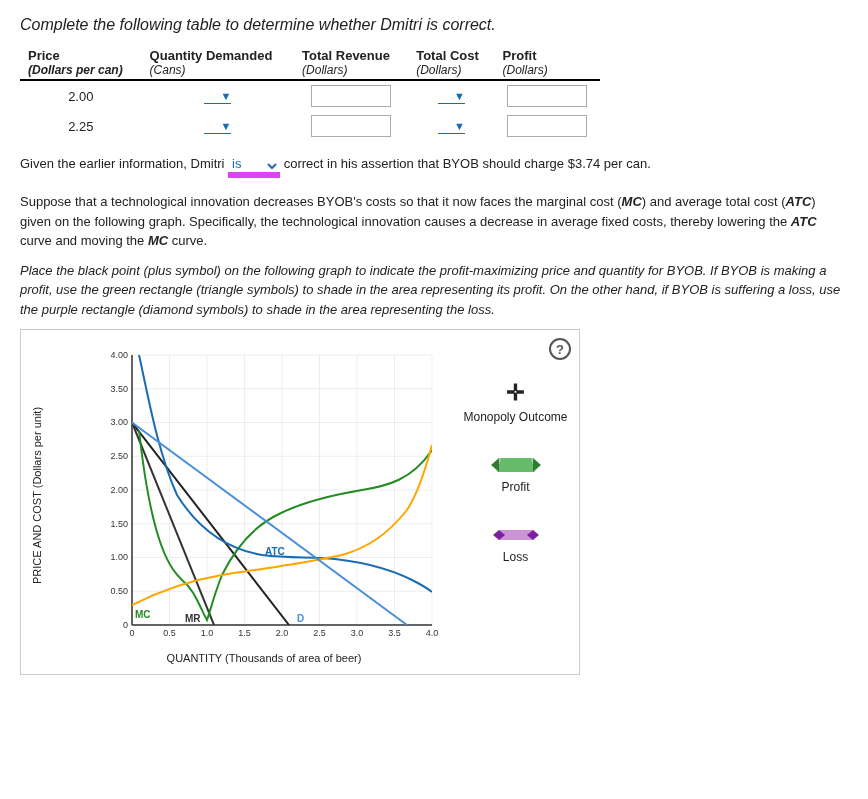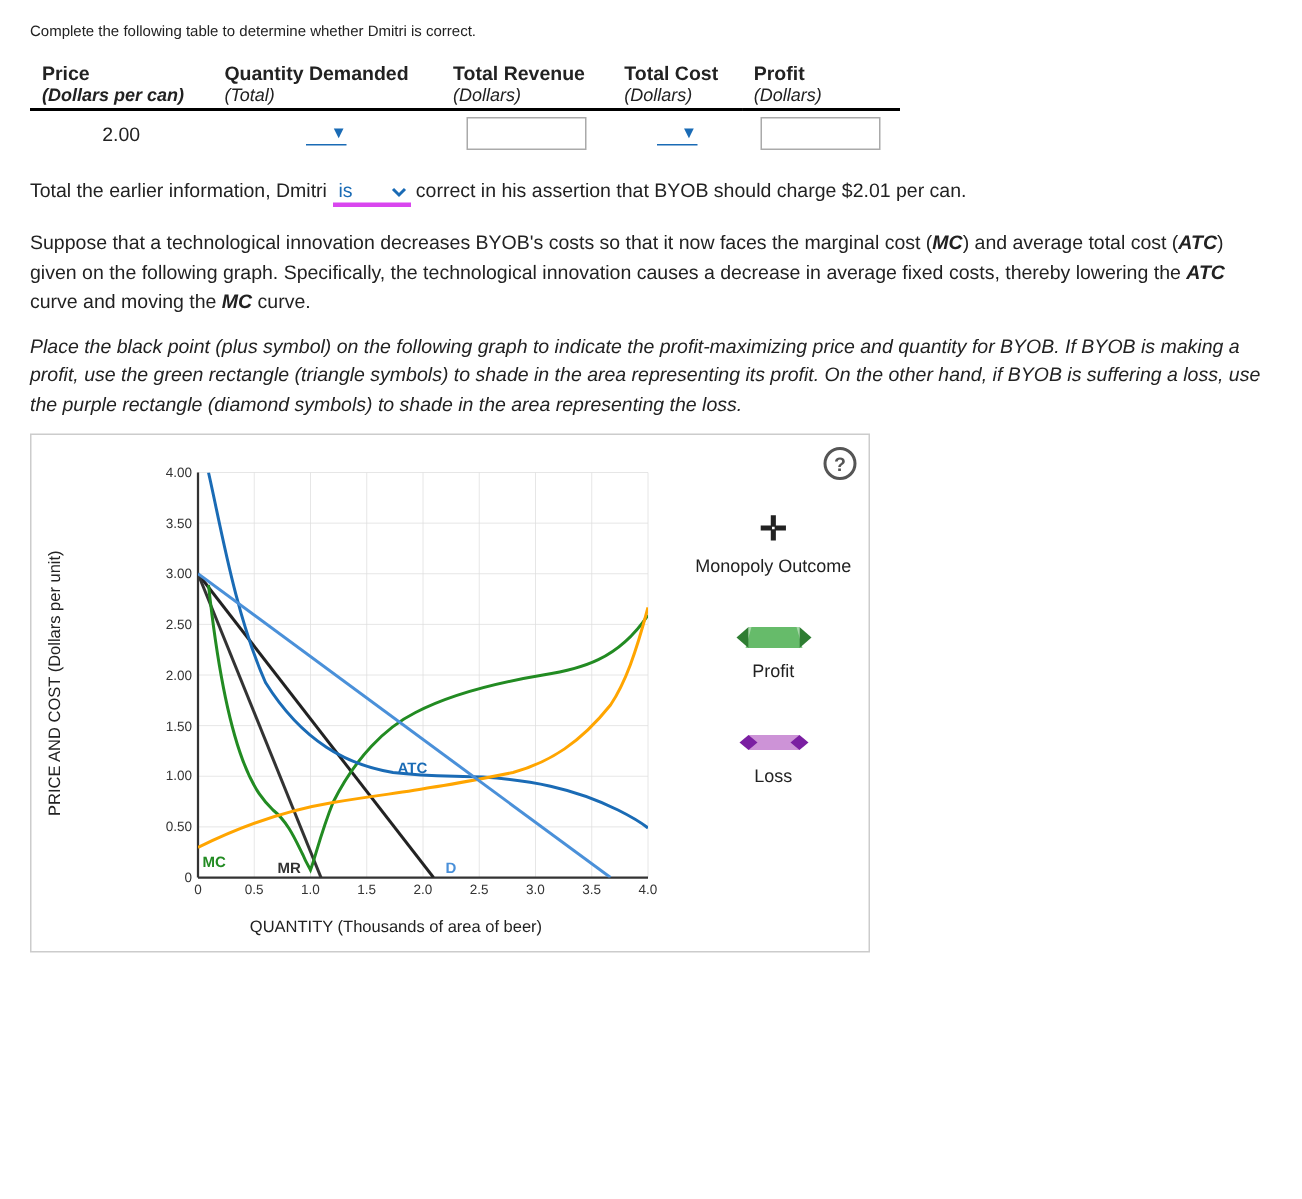--- a/index.html
+++ b/index.html
@@ -5,21 +5,22 @@
     * { box-sizing: border-box; margin: 0; padding: 0; }
     body {
       font-family: Arial, sans-serif;
       font-size: 13px;
       background: #fff;
       color: #222;
       padding: 16px 20px;
       width: 868px;
     }
     .instruction-italic {
-      font-size: 10px;
+      font-style: italic;
+      font-size: 16px;
       margin-bottom: 12px;
     }
     table {
       border-collapse: collapse;
       margin-bottom: 14px;
       width: 580px;
     }
     table th {
       text-align: left;
       font-weight: bold;
@@ -58,21 +59,21 @@
       display: inline-flex;
       align-items: center;
       border-bottom: 1px solid #1a6bb5;
     }
     .dmitri-line {
       margin: 10px 0 14px 0;
       font-size: 13px;
     }
     .dmitri-select {
       border: none;
-      border-bottom: 3px solid #d946ef;
+      border-bottom: 6px solid #d946ef;
       font-size: 13px;
       color: #1a6bb5;
       background: transparent;
       cursor: pointer;
       outline: none;
     }
     .paragraph {
       font-size: 13px;
       margin-bottom: 10px;
       line-height: 1.5;
@@ -147,21 +148,21 @@
 
 <table>
   <thead>
     <tr>
       <th>
         <div>Price</div>
         <div class="italic-sub" style="font-style:italic;font-weight:bold;font-size:12px;">(Dollars per can)</div>
       </th>
       <th>
         <div>Quantity Demanded</div>
-        <div style="font-style:italic;font-weight:normal;font-size:12px;">(Total)</div>
+        <div style="font-style:italic;font-weight:normal;font-size:12px;">(Cans)</div>
       </th>
       <th>
         <div>Total Revenue</div>
         <div style="font-style:italic;font-weight:normal;font-size:12px;">(Dollars)</div>
       </th>
       <th>
         <div>Total Cost</div>
         <div style="font-style:italic;font-weight:normal;font-size:12px;">(Dollars)</div>
       </th>
       <th>
@@ -192,30 +193,55 @@
           <select class="table-select">
             <option value=""></option>
           </select>
           <span class="dropdown-arrow">▼</span>
         </div>
       </td>
       <td>
         <input type="text" class="table-input" value="" style="">
       </td>
     </tr>
+    <tr>
+      <td>2.25</td>
+      <td>
+        <div class="dropdown-wrapper">
+          <select class="table-select">
+            <option value=""></option>
+          </select>
+          <span class="dropdown-arrow">▼</span>
+        </div>
+      </td>
+      <td>
+        <input type="text" class="table-input" value="" style="">
+      </td>
+      <td>
+        <div class="dropdown-wrapper">
+          <select class="table-select">
+            <option value=""></option>
+          </select>
+          <span class="dropdown-arrow">▼</span>
+        </div>
+      </td>
+      <td>
+        <input type="text" class="table-input" value="" style="">
+      </td>
+    </tr>
   </tbody>
 </table>
 
 <div class="dmitri-line">
-  <span>Total the earlier information, Dmitri</span>
+  <span>Given the earlier information, Dmitri</span>
   <select class="dmitri-select">
     <option value="is">is</option>
     <option value="is not">is not</option>
   </select>
-  <span>correct in his assertion that BYOB should charge $2.01 per can.</span>
+  <span>correct in his assertion that BYOB should charge $3.74 per can.</span>
 </div>
 
 <p class="paragraph">
   Suppose that a technological innovation decreases BYOB's costs so that it now faces the marginal cost (<span style="font-style:italic;font-weight:bold;">MC</span>) and average total cost (<span style="font-style:italic;font-weight:bold;">ATC</span>) given on the following graph. Specifically, the technological innovation causes a decrease in average fixed costs, thereby lowering the <span style="font-style:italic;font-weight:bold;">ATC</span> curve and moving the <span style="font-style:italic;font-weight:bold;">MC</span> curve.
 </p>
 
 <p class="paragraph" style="font-style:italic;">
   Place the black point (plus symbol) on the following graph to indicate the profit-maximizing price and quantity for BYOB. If BYOB is making a profit, use the green rectangle (triangle symbols) to shade in the area representing its profit. On the other hand, if BYOB is suffering a loss, use the purple rectangle (diamond symbols) to shade in the area representing the loss.
 </p>
 

